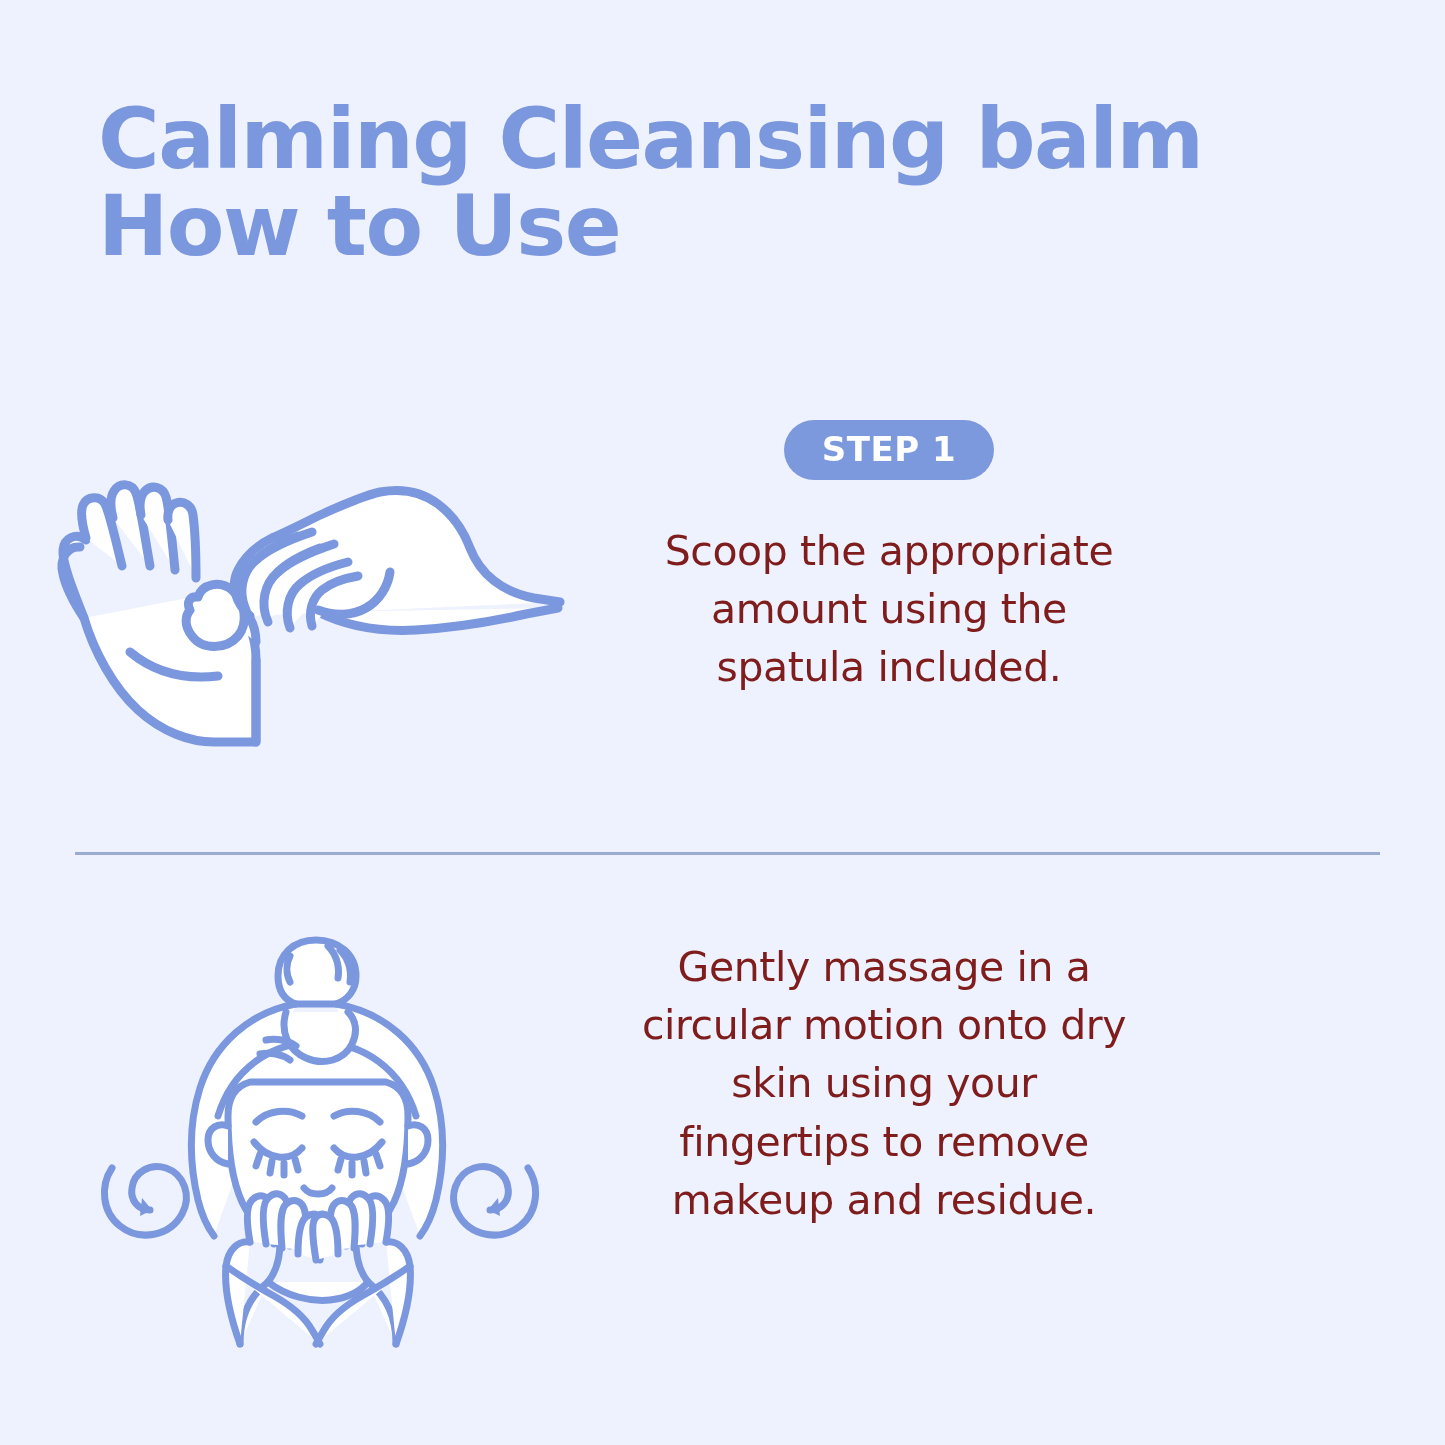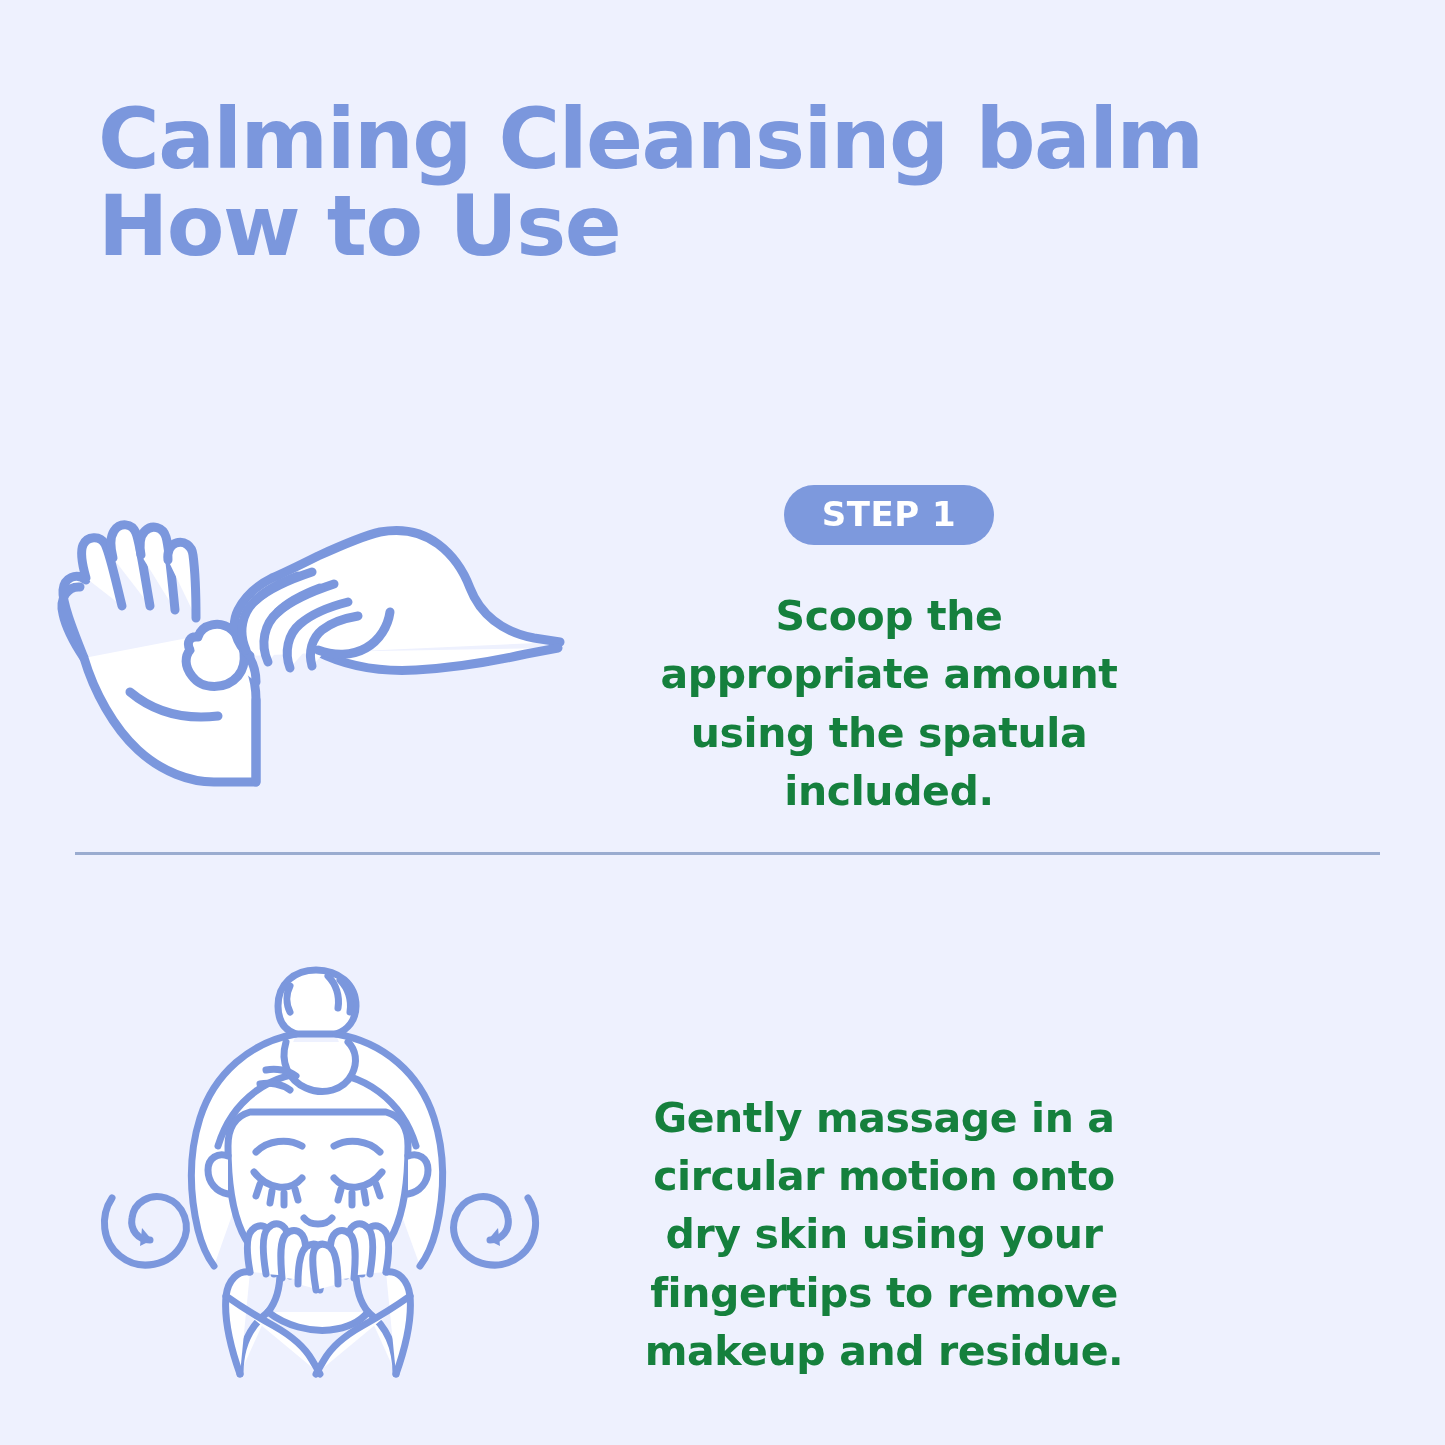--- a/index.html
+++ b/index.html
@@ -38,21 +38,21 @@
     white-space: nowrap;
     font-family: "DejaVu Sans", sans-serif;
   }
 
   
   .step-row {
     position: absolute;
     left: 0;
     width: 1188px;
     display: flex;
-    align-items: flex-end;
+    align-items: flex-start;
   }
   .step-row.one { top: 420px; height: 400px; }
   .step-row.two { top: 920px; height: 460px; }
 
   .illustration {
     width: 640px;
     display: flex;
     justify-content: center;
     align-items: center;
   }
@@ -76,30 +76,30 @@
     letter-spacing: 0.5px;
     padding: 12px 38px 14px 38px;
     border-radius: 40px;
     display: inline-block;
     line-height: 1;
     font-family: "DejaVu Sans", sans-serif;
   }
 
   .step-desc {
     margin-top: 42px;
-    color: #15803d;
+    color: #7f1d1d;
     font-size: 41px;
     line-height: 1.42;
     text-align: center;
     letter-spacing: -0.4px;
     font-family: "DejaVu Sans", sans-serif;
-    font-weight: 700;
+    font-weight: 400;
   }
   .step-row.two .step-desc {
-    margin-top: 52px;
+    margin-top: 18px;
     font-size: 41px;
   }
 
   
   .divider {
     position: absolute;
     left: 75px;
     top: 852px;
     width: 1305px;
     height: 3px;

